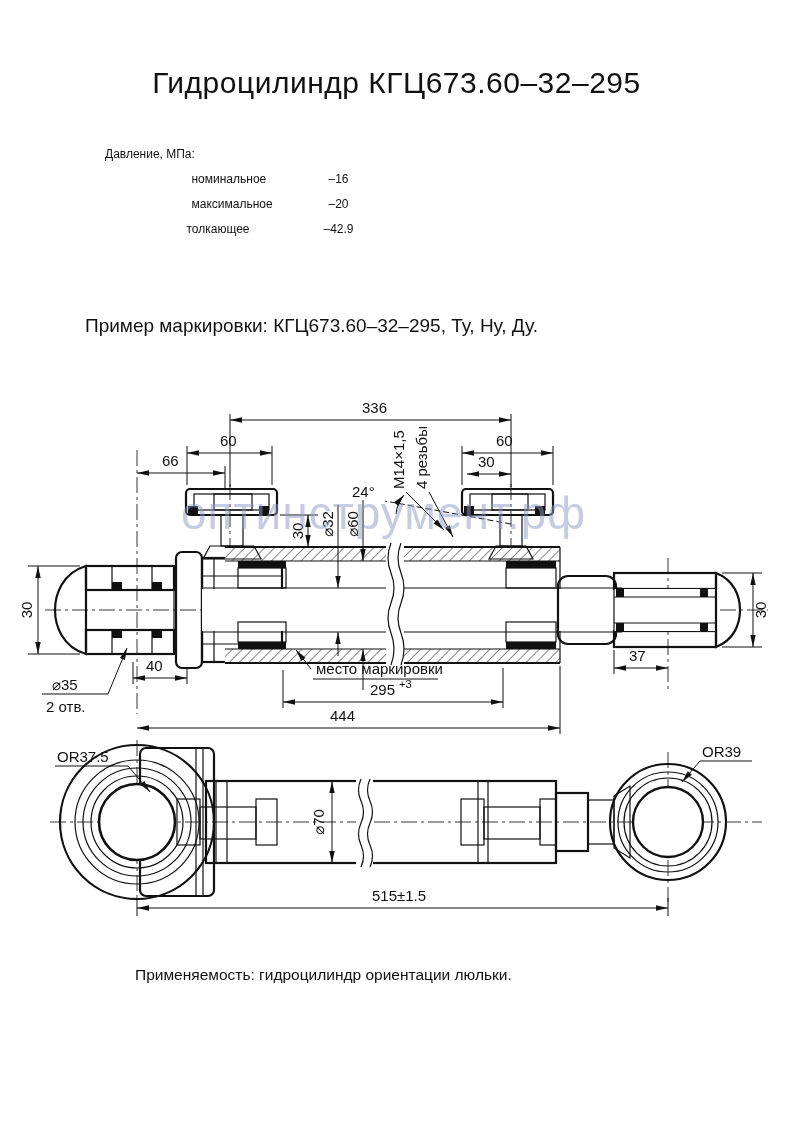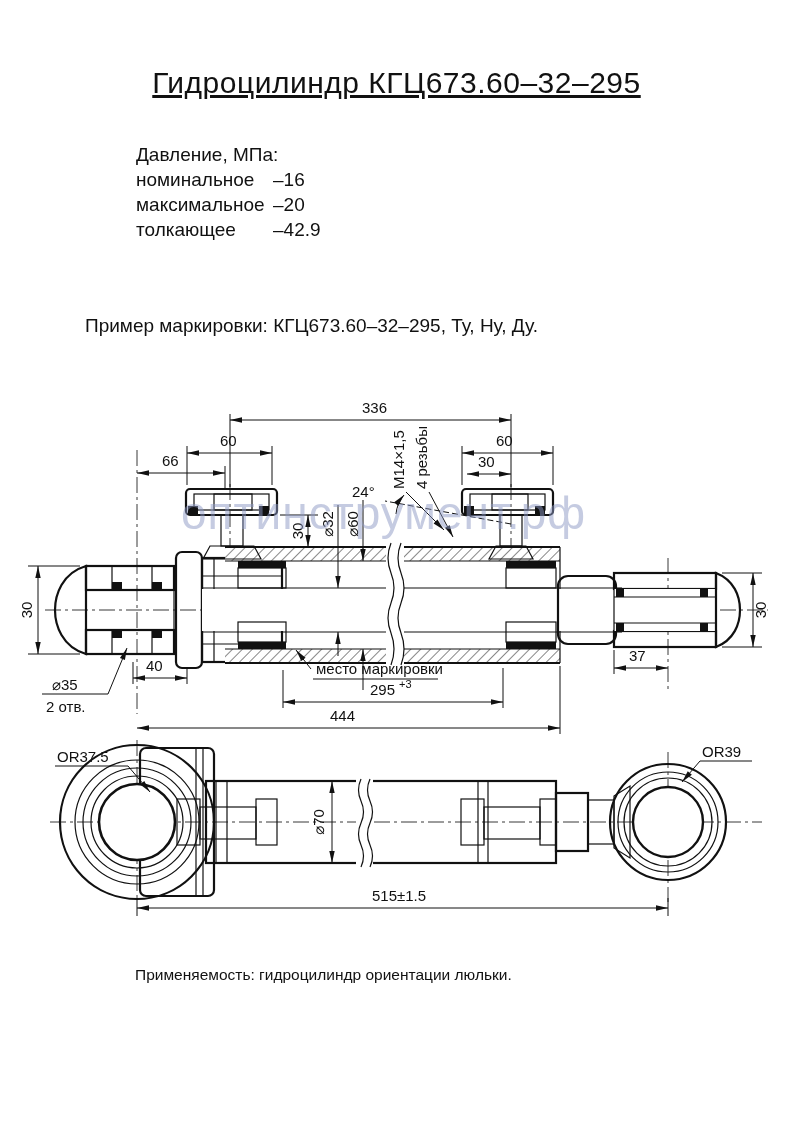--- a/index.html
+++ b/index.html
@@ -1,22 +1,22 @@
 <!DOCTYPE html>
 <html><head>
 <meta charset="utf-8">
 <style>
   html,body{margin:0;padding:0;}
   body{width:793px;height:1123px;position:relative;background:#ffffff;
        font-family:"Liberation Sans",sans-serif;color:#111;overflow:hidden;}
   .abs{position:absolute;}
   .title{top:66px;left:0;width:793px;text-align:center;font-size:30px;
-         letter-spacing:.5px;font-weight:400;text-decoration:underline;}
-  .specs{top:142px;left:105px;width:330px;font-size:19px;line-height:25px;margin-left:31px;}
-  .spec-row{display:flex;}
+         letter-spacing:.5px;font-weight:400;}
+  .specs{top:142px;left:105px;width:330px;font-size:12px;line-height:25px;}
+  .spec-row{display:flex;justify-content:center;}
   .spec-row .lbl{width:137px;}
   .marking{top:315px;left:85px;font-size:19px;}
   .application{top:966px;left:135px;font-size:15.5px;}
   .watermark{top:486px;left:181px;font-size:46px;letter-spacing:1px;
              color:rgba(140,152,195,.5);z-index:5;pointer-events:none;}
   svg{position:absolute;top:0;left:0;}
   svg text{font-family:"Liberation Sans",sans-serif;font-size:15px;fill:#111;}
   svg text.sup{font-size:11px;}
   .o2{stroke:#111;stroke-width:2.2;fill:none;}
   .o1{stroke:#111;stroke-width:1.2;fill:none;}

